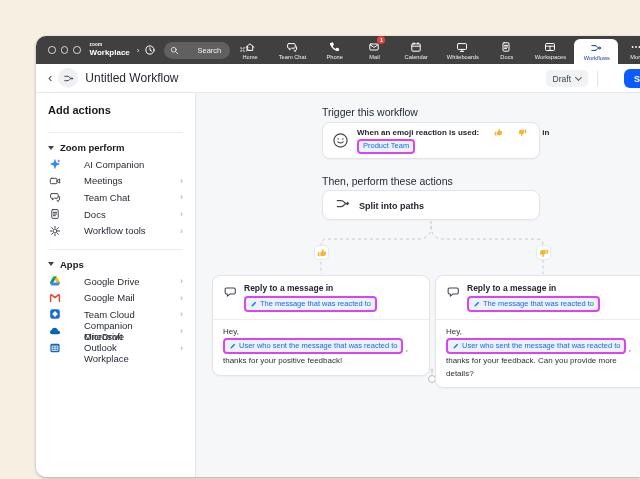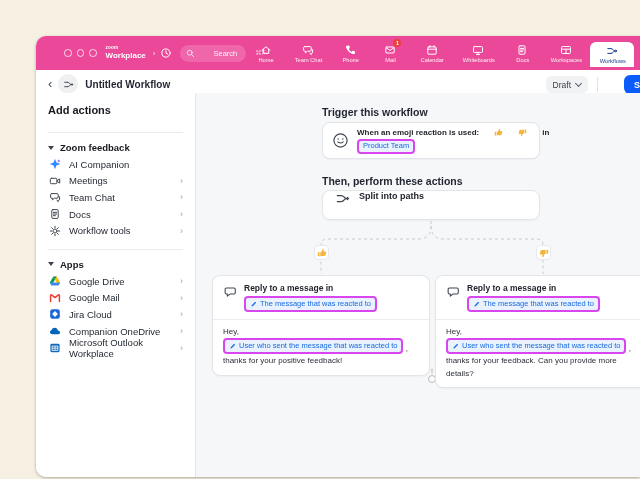--- a/index.html
+++ b/index.html
@@ -1,21 +1,21 @@
 <!DOCTYPE html>
 <html><head>
 <meta charset="utf-8">
 <style>
   *{margin:0;padding:0;box-sizing:border-box}
   html,body{width:640px;height:479px;overflow:hidden}
   body{background:#f6f0e2;font-family:"Liberation Sans","DejaVu Sans",sans-serif;position:relative}
   .window{position:absolute;left:36px;top:36px;right:0;bottom:2px;background:#fff;
     border-radius:10px 0 0 10px;overflow:hidden;box-shadow:0 1px 3px rgba(40,30,10,.35)}
   
-  .navbar{height:34px;background:#ec4899;display:flex;align-items:center;padding:0 0 0 28px;position:relative}
+  .navbar{height:28px;background:#404040;display:flex;align-items:center;padding:0 0 0 12px;position:relative}
   .lights{display:flex;gap:5px;align-items:center}
   .light{width:7.5px;height:7.5px;border-radius:50%;border:1.1px solid rgba(255,255,255,.78)}
   .logo{margin-left:9px;color:#fff;line-height:1}
   .logo .l1{font-size:4.6px;font-weight:700;letter-spacing:.2px}
   .logo .l2{font-size:8px;font-weight:700;margin-top:1px}
   .lchev{color:rgba(255,255,255,.85);font-size:8px;margin:0 5px 0 7px}
   .hist{display:flex;align-items:center}
   .searchpill{margin-left:8px;width:66px;height:17px;border-radius:9px;background:rgba(255,255,255,.17);
     display:flex;align-items:center;padding:0 6px;gap:18px}
   .searchpill .st{font-size:7.5px;color:rgba(255,255,255,.92)}
@@ -28,53 +28,53 @@
   .nav-item.active{background:#fff;border-radius:6px 6px 0 0;height:25px;color:#1e3e8f}
   .badge{position:absolute;top:0;right:9px;background:#e8403a;color:#fff;font-size:5.5px;font-weight:700;
     min-width:8px;height:8px;border-radius:4px;display:grid;place-items:center;padding:0 1px}
   svg.ln{fill:none;stroke:#fff;stroke-width:1;stroke-linecap:round;stroke-linejoin:round}
   svg.lnb{fill:none;stroke:#1e3e8f;stroke-width:1;stroke-linecap:round;stroke-linejoin:round}
   svg.lg{fill:none;stroke:#3f4550;stroke-width:1;stroke-linecap:round;stroke-linejoin:round}
   
   .toolbar{height:29px;border-bottom:1px solid #e6e6ea;display:flex;align-items:center;padding:0 10px;position:relative;background:#fff}
   .back{font-size:13px;color:#424855;margin:0 6px 1px 2px;cursor:pointer}
   .wfbadge{width:20px;height:20px;border-radius:50%;background:#eef0f2;display:grid;place-items:center;margin-right:7px}
-  .wtitle{font-size:10px;font-weight:700;color:#1f2430}
+  .wtitle{font-size:12px;font-weight:400;color:#1f2430}
   .draftpill{position:absolute;right:52px;top:6px;height:17px;background:#f1f2f4;border-radius:5px;
     display:flex;align-items:center;gap:5px;padding:0 7px;font-size:8.5px;color:#3a3f4a;cursor:pointer}
   .cdown{width:5px;height:5px;border-right:1.2px solid #555b66;border-bottom:1.2px solid #555b66;
     transform:rotate(45deg);margin-top:-2px}
   .tdiv{position:absolute;right:42px;top:7px;width:1px;height:15px;background:#e3e3e7}
   .savebtn{position:absolute;right:-38px;top:5px;height:19px;background:#0b5cff;color:#fff;border:none;
     border-radius:6px;font-size:9px;font-weight:700;padding:0 10px;display:flex;align-items:center;cursor:pointer;
     font-family:inherit;white-space:nowrap}
   
   .main{position:absolute;top:57px;left:0;right:0;bottom:0;display:flex}
   .sidebar{width:160px;background:#fff;border-right:1px solid #e6e6ea;padding:11px 12px;flex:none}
   .sb-head{font-size:11px;font-weight:700;color:#17191f;margin-bottom:16px}
   .sb-search{height:21px;border:1px solid #d6d7dc;border-radius:7px;background:#fff;display:flex;align-items:center;
     gap:4px;padding:0 6px}
   .sb-search input{border:none;outline:none;width:100%;font-size:8.5px;font-family:inherit;color:#2a2e36;background:transparent}
   .sb-search input::placeholder{color:#8a8f99}
   .sb-hr{border:none;border-top:1px solid #ebebee;margin:10px 0 6px}
   .sec-head{display:flex;align-items:center;gap:6px;height:17px;font-size:9.5px;font-weight:700;color:#17191f;cursor:pointer}
   .caret{width:0;height:0;border-left:3.5px solid transparent;border-right:3.5px solid transparent;border-top:4.5px solid #3c424e}
-  .sb-row{display:flex;align-items:center;height:16.6px;gap:8px;font-size:9.5px;color:#252a33;padding-left:1px;cursor:pointer}
+  .sb-row{display:flex;align-items:center;height:16.6px;gap:23px;font-size:9.5px;color:#252a33;padding-left:1px;cursor:pointer}
   .sb-row .rchev{margin-left:auto;color:#9aa0aa;font-size:9px}
   .sb-row .ric{width:12px;height:12px;flex:none;display:grid;place-items:center}
   
   .canvas{flex:1;background:#f6f7f9;position:relative;overflow:hidden}
-  .chead{position:absolute;font-size:10.5px;font-weight:700;color:#1f2430}
+  .chead{position:absolute;font-size:10.5px;font-weight:400;color:#1f2430}
   .card{position:absolute;background:#fff;border:1px solid #e3e4e8;border-radius:8px;box-shadow:0 1px 2px rgba(20,20,40,.04);cursor:pointer}
   .trigger-card{left:126px;top:29px;width:218px;height:37px;display:flex;align-items:center;padding:0 10px 0 9px;gap:8px}
   .tc-text{font-size:8px;color:#23262e;line-height:1.5}
   .tc-line1{font-weight:700;display:flex;align-items:center;gap:15px;white-space:nowrap}
   .chip{display:inline-flex;align-items:center;gap:2px;background:#e9f2fd;border:2px solid #d946ef;border-radius:4px;
     color:#1a6be0;font-size:7.5px;padding:.5px 4px;line-height:1.4;cursor:pointer;white-space:nowrap;vertical-align:1px}
-  .split-card{left:126px;top:97px;width:218px;height:30px;display:flex;align-items:flex-start;gap:9px;padding:0 12px}
+  .split-card{left:126px;top:97px;width:218px;height:30px;display:flex;align-items:flex-end;gap:9px;padding:8px 12px}
   .split-label{font-size:9px;font-weight:700;color:#23262e}
   .branch-card{top:182px;width:218px}
   .bc-head{display:flex;gap:7px;padding:7px 10px 6px;align-items:flex-start}
   .bc-title{font-size:8.5px;font-weight:700;color:#23262e;line-height:1.2}
   .bc-hr{border:none;border-top:1px solid #ececf0}
   .bc-body{padding:6px 10px 7px;font-size:8px;color:#2a2e36;line-height:1.55}
   .ebadge{position:absolute;top:152px;width:15px;height:15px;background:#fff;border:1px solid #e8e8ec;border-radius:4px;
     display:grid;place-items:center;cursor:pointer}
 </style>
 </head>
@@ -201,21 +201,21 @@
   </div>
 
   <div class="main">
 
     <div class="sidebar">
       <div class="sb-head">Add actions</div>
       <hr class="sb-hr">
 
       <div class="sec-head">
         <span class="caret"></span>
-        <span>Zoom feedback</span>
+        <span>Zoom perform</span>
       </div>
       <div class="sb-row">
         <span class="ric">
           <svg width="12" height="12" viewBox="0 0 12 12">
               <path d="M6,.8 7.4,4.6 11.2,6 7.4,7.4 6,11.2 4.6,7.4 .8,6 4.6,4.6Z" fill="#2d8cff"></path>
               <path d="M9.8,1.2l.5,1.3 1.3.5-1.3.5-.5,1.3-.5-1.3-1.3-.5 1.3-.5z" fill="#7a5af8"></path>
             </svg>
         </span>
         <span>AI Companion</span>
       </div>
@@ -287,21 +287,21 @@
         <span>Google Mail</span>
         <span class="rchev">›</span>
       </div>
       <div class="sb-row">
         <span class="ric">
           <svg width="12" height="12" viewBox="0 0 12 12">
               <rect x="1.2" y="1.2" width="9.6" height="9.6" rx="2.4" fill="#1868db"></rect>
               <path d="M6,3.1 8.9,6 6,8.9 3.1,6Z" fill="#fff"></path>
             </svg>
         </span>
-        <span>Jira Cloud</span>
+        <span>Team Cloud</span>
         <span class="rchev">›</span>
       </div>
       <div class="sb-row">
         <span class="ric">
           <svg width="12" height="12" viewBox="0 0 12 12">
               <path d="M3.2,9.3c-1.3,0-2.3-1-2.3-2.2 0-1.1.8-2 1.9-2.2C3.1,3.6 4.3,2.7 5.7,2.7c1.6,0 3,1.2 3.2,2.8 1.2,0 2.2,1 2.2,2.1 0,1-.8,1.7-1.8,1.7z" fill="#0364b8"></path>
             </svg>
         </span>
         <span>Companion OneDrive</span>
         <span class="rchev">›</span>

